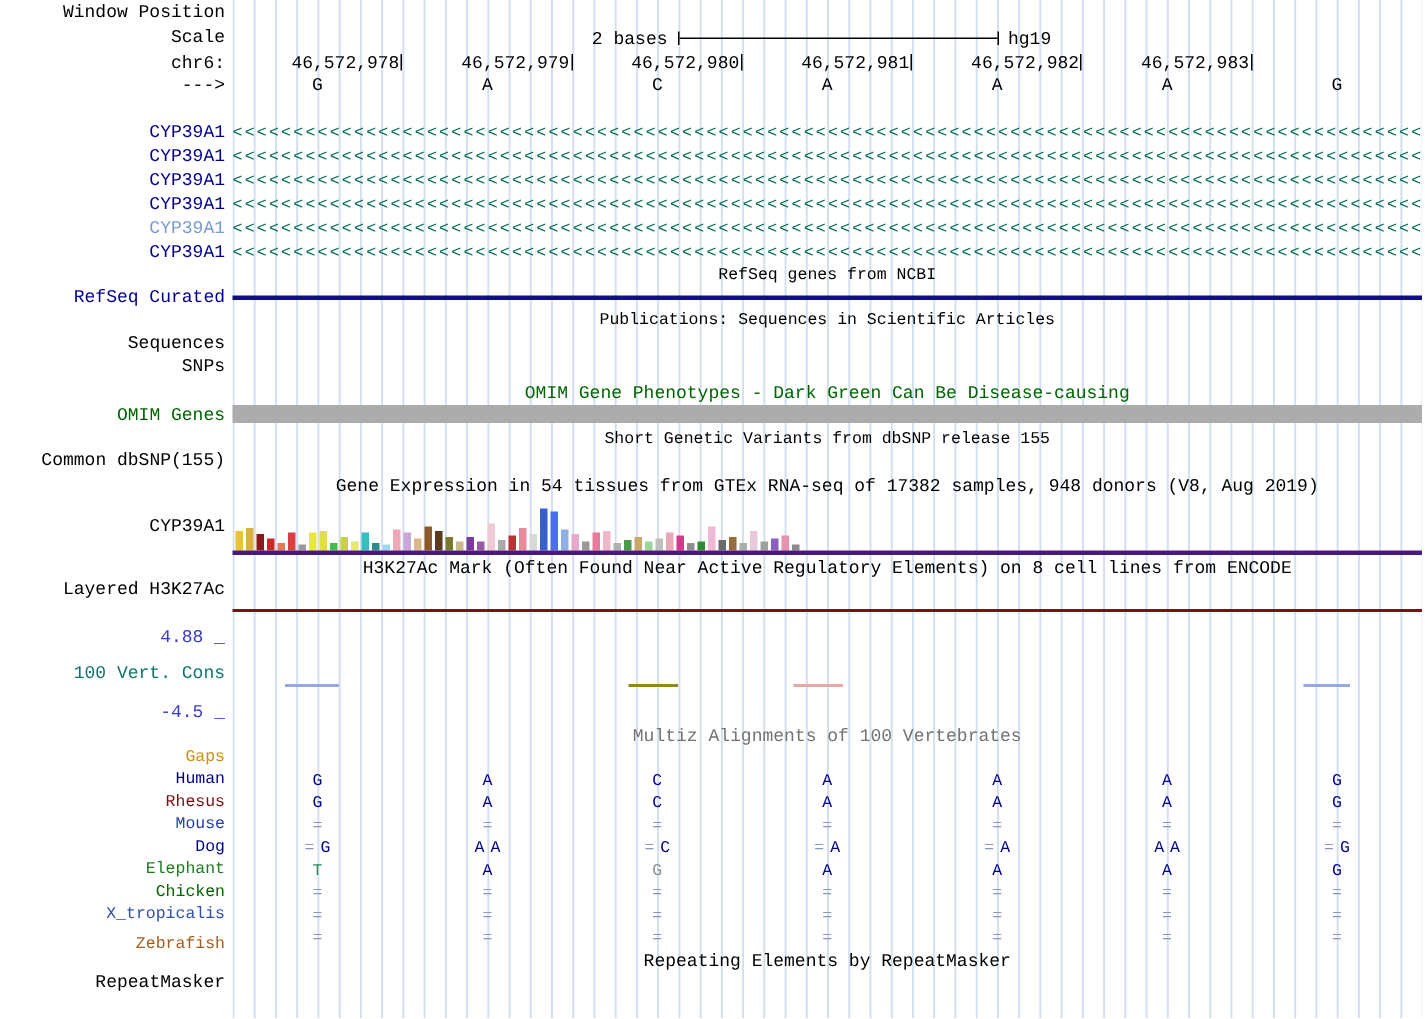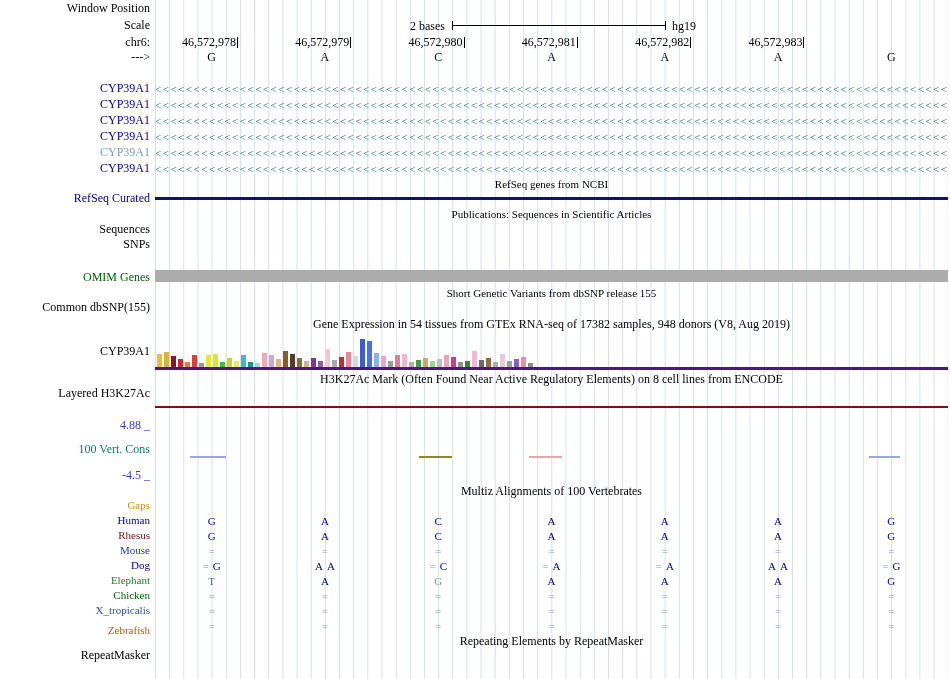--- a/index.html
+++ b/index.html
@@ -1,27 +1,27 @@
 <!DOCTYPE html>
 <html><head>
 <meta charset="utf-8">
 <style>
   html,body{margin:0;padding:0;background:#fff;}
   .page{position:relative;width:950px;height:679px;background:#fff;overflow:hidden;
-        font-family:Liberation Serif, serif;font-size:12px;color:#000;}
+        font-family:Liberation Mono, monospace;font-size:12px;color:#000;}
   .guides{position:absolute;left:155px;top:0;width:793px;height:679px;
           background-image:linear-gradient(to right,#D3DEF2 0,#D3DEF2 1px,transparent 1px);
           background-size:14.16px 100%;}
   .label{position:absolute;left:0;width:150px;text-align:right;white-space:nowrap;line-height:13px;}
   .title{position:absolute;left:155px;width:793px;text-align:center;white-space:nowrap;line-height:13px;}
   .abs{position:absolute;}
   .s11{font-size:11px;}
   .row7{position:absolute;left:155px;width:793px;display:flex;line-height:13px;}
   .cell{flex:1 1 0;text-align:center;}
-  .coord-cell{flex:1 1 0;white-space:nowrap;margin-left:27px;}
+  .coord-cell{flex:1 1 0;text-align:right;white-space:nowrap;margin-left:27px;}
   .tick{display:inline-block;width:1px;height:11px;background:#000;vertical-align:-2px;margin-left:1px;}
   .generow{position:absolute;left:155px;width:793px;height:14px;overflow:hidden;
            white-space:nowrap;font-size:11px;letter-spacing:1.5px;line-height:14px;}
   .hline{position:absolute;left:155px;width:793px;}
   .gtex-bars{position:absolute;left:157px;top:336px;height:31px;display:flex;align-items:flex-end;}
   .gtex-bar{width:5px;margin-right:2px;flex:0 0 auto;}
   .alnrow{font-size:11px;line-height:15px;}
   .alnrow .tok{margin:0 2px;}
   .mark{position:absolute;height:2px;top:456px;}
   .scalebar{position:absolute;top:21px;height:9px;border-left:1px solid #000;border-right:1px solid #000;}
@@ -80,20 +80,21 @@
     </div>
 
   <div class="title s11" style="top:178px">RefSeq genes from NCBI</div>
   <div class="label" style="top: 192px; color: rgb(0, 0, 139);">RefSeq Curated</div>
   <div class="hline" style="top: 197px; height: 3px; background: rgb(16, 16, 126);"></div>
 
   <div class="title s11" style="top:208px">Publications: Sequences in Scientific Articles</div>
   <div class="label" style="top:223px">Sequences</div>
   <div class="label" style="top:238px">SNPs</div>
 
+  <div class="title" style="top: 256px; color: rgb(0, 100, 0);">OMIM Gene Phenotypes - Dark Green Can Be Disease-causing</div>
   <div class="label" style="top: 271px; color: rgb(0, 100, 0);">OMIM Genes</div>
   <div class="hline" style="top: 270px; height: 12px; background: rgb(172, 172, 172);"></div>
 
   <div class="title s11" style="top:287px">Short Genetic Variants from dbSNP release 155</div>
   <div class="label" style="top:301px">Common dbSNP(155)</div>
 
   <div class="title" style="top:318px">Gene Expression in 54 tissues from GTEx RNA-seq of 17382 samples, 948 donors (V8, Aug 2019)</div>
   <div class="label" style="top:345px">CYP39A1</div>
   <div class="gtex-bars" id="gtex-bars">
       <div class="gtex-bar" style="height: 13px; background: rgb(232, 195, 58);"></div>
@@ -160,21 +161,21 @@
   <div class="label" style="top: 419px; color: rgb(58, 58, 200);">4.88 _</div>
   <div class="label" style="top: 443px; color: #0f766e;">100 Vert. Cons</div>
   <div class="label" style="top: 469px; color: rgb(58, 58, 200);">-4.5 _</div>
   <div id="cons-marks">
       <div class="mark" style="left: 190px; width: 36px; background: rgb(151, 167, 224);"></div>
       <div class="mark" style="left: 419px; width: 33px; background: rgb(143, 138, 28);"></div>
       <div class="mark" style="left: 529px; width: 33px; background: rgb(232, 167, 167);"></div>
       <div class="mark" style="left: 869px; width: 31px; background: rgb(151, 167, 224);"></div>
     </div>
 
-  <div class="title" style="top: 485px; color: #000000;">Multiz Alignments of 100 Vertebrates</div>
+  <div class="title" style="top: 485px; color: #737373;">Multiz Alignments of 100 Vertebrates</div>
   <div class="label s11" style="top: 499px; color: rgb(200, 144, 16);">Gaps</div>
   <div id="multiz-rows">
       <div class="label s11" style="top: 514px; color: rgb(0, 0, 139);">Human</div>
       <div class="row7 alnrow" style="top: 514px;">
         <div class="cell"><span class="tok" style="color: rgb(0, 0, 139);">G</span></div>
         <div class="cell"><span class="tok" style="color: rgb(0, 0, 139);">A</span></div>
         <div class="cell"><span class="tok" style="color: rgb(0, 0, 139);">C</span></div>
         <div class="cell"><span class="tok" style="color: rgb(0, 0, 139);">A</span></div>
         <div class="cell"><span class="tok" style="color: rgb(0, 0, 139);">A</span></div>
         <div class="cell"><span class="tok" style="color: rgb(0, 0, 139);">A</span></div>

